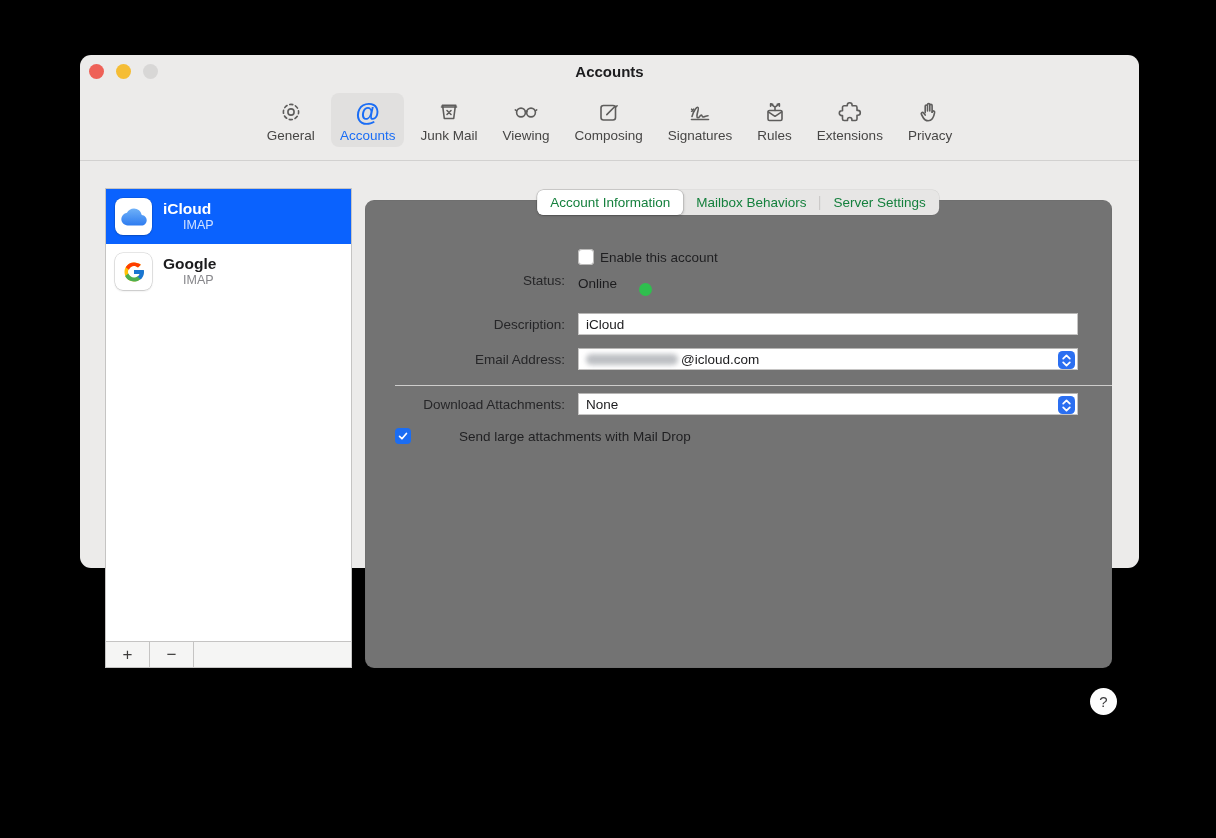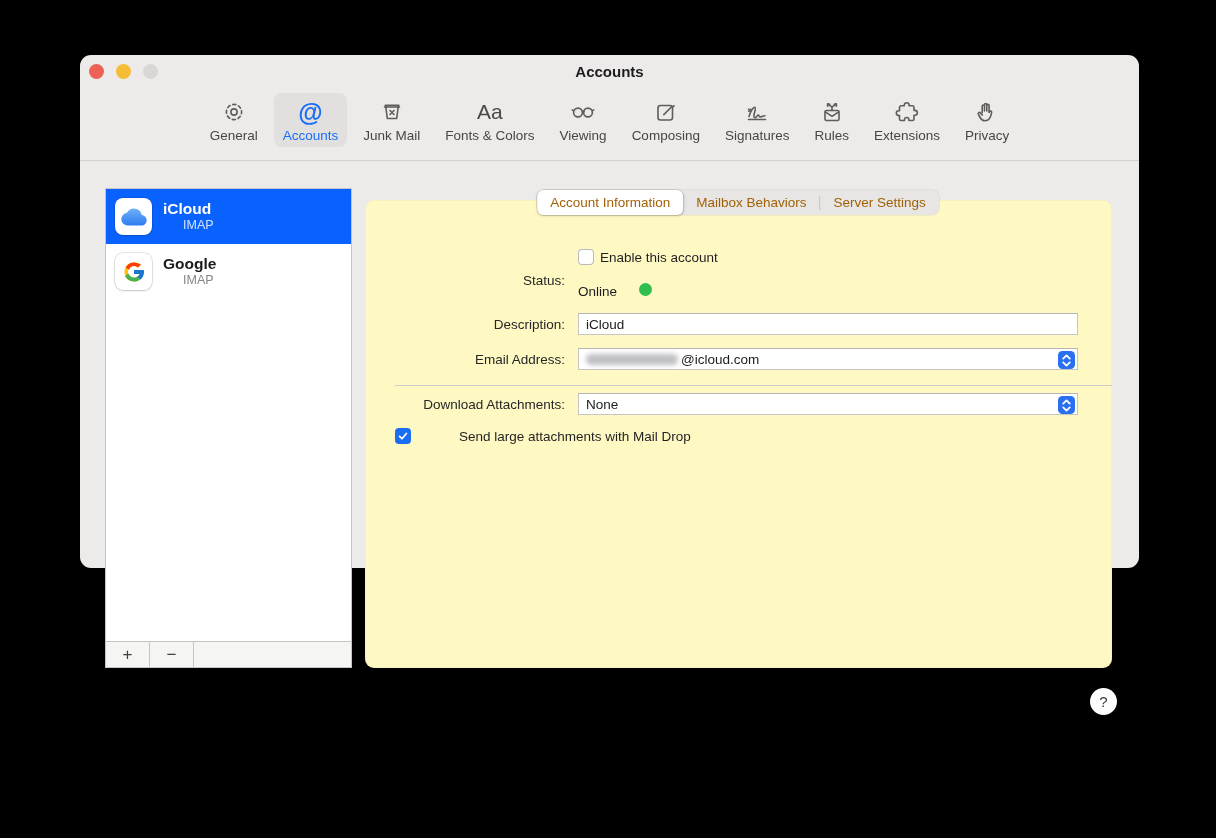--- a/index.html
+++ b/index.html
@@ -42,26 +42,26 @@
   .acct-proto { font-size:12.5px; color:#86868A;margin-left:20px; }
   .account-row.selected .acct-name { color:#fff; }
   .account-row.selected .acct-proto { color:rgba(255,255,255,.82); }
   .sidebar-footer { position:absolute; left:0; bottom:0; width:100%; height:26px;
     display:flex; border-top:1px solid #C5C4C3; background:#F5F5F4; }
   .sf-btn { width:44px; height:100%; border:none; border-right:1px solid #C5C4C3;
     background:#F5F5F4; font-size:17px; line-height:24px; color:#3E3D3C; text-align:center; }
   .sf-fill { flex:1; background:#F5F5F4; }
   
   .panel { position:absolute; left:285px; top:145px; width:747px; height:468px;
-    background:#fef9c3; border-radius:9px; box-shadow:inset 0 0 0 .5px rgba(0,0,0,.06); }
+    background:#737373; border-radius:9px; box-shadow:inset 0 0 0 .5px rgba(0,0,0,.06); }
   
   .segmented { position:absolute; left:658px; top:135px; transform:translateX(-50%);
     display:flex; align-items:center; height:25px; background:#E7E6E5; border-radius:7px;
     box-shadow:0 0 0 .5px rgba(0,0,0,.10); z-index:3; }
-  .segment { padding:3px 13px; font-size:13.5px; color:#a16207; white-space:nowrap;
+  .segment { padding:3px 13px; font-size:13.5px; color:#15803d; white-space:nowrap;
     border-radius:6px; height:25px; display:flex; align-items:center; }
   .segment.selected { background:#fff; box-shadow:0 0 0 .5px rgba(0,0,0,.18), 0 1px 2.5px rgba(0,0,0,.18); }
   .seg-div { width:1px; height:14px; background:#C7C6C5; }
   
   .frm-label { position:absolute; left:0; width:200px; text-align:right;
     font-size:13.5px; color:#262628; }
   .checkbox { width:16px; height:16px; border-radius:4px; background:#fff;
     box-shadow:inset 0 0 0 1px #BBBAB9, inset 0 1px 1px rgba(0,0,0,.06); flex-shrink:0; }
   .checkbox.checked { background:#1B6DF3; box-shadow:none; display:flex; align-items:center; justify-content:center; }
   .cb-row { position:absolute; display:flex; align-items:center; gap:6px; font-size:13.5px; color:#1f1f21; }
@@ -119,26 +119,20 @@
               <path d="M5.5 8h15M6.8 8l1.5 11.5h9.4L19.2 8"></path>
               <path d="M6.8 8l-.6-1.6h13.6L19.2 8"></path>
               <path d="M11 11.5l4 4M15 11.5l-4 4"></path>
             </g>
           </svg>
       </span>
       <span class="tb-label">Junk Mail</span>
     </div>
     <div class="tb-item">
       <span class="tb-icon">
-          <span class="aa-glyph">Aa</span>
-        </span>
-      <span class="tb-label">Fonts &amp; Colors</span>
-    </div>
-    <div class="tb-item">
-      <span class="tb-icon">
         <svg width="26" height="26" viewBox="0 0 26 26">
             <g class="stroke">
               <circle cx="8" cy="13.5" r="4.4"></circle>
               <circle cx="18" cy="13.5" r="4.4"></circle>
               <path d="M12.4 12.6c.4-.4 1.2-.4 1.6 0M3.6 11.8l-1.3-.9M22.4 11.8l1.3-.9"></path>
             </g>
           </svg>
       </span>
       <span class="tb-label">Viewing</span>
     </div>
@@ -249,21 +243,21 @@
   </div>
 
   <div class="panel">
 
     <div class="cb-row" style="left:213px; top:49px;">
       <span class="checkbox"></span>
       <span>Enable this account</span>
     </div>
 
     <div class="frm-label" style="top:73px;">Status:</div>
-    <div class="value-text" style="left:213px; top:84px;">Online</div>
+    <div class="value-text" style="left:213px; top:76px;">Online</div>
     <div class="status-dot" style="left:274px; top:83px;"></div>
 
     <div class="frm-label" style="top:117px;">Description:</div>
     <input class="field" style="top: 113px;" value="iCloud">
 
     <div class="frm-label" style="top:152px;">Email Address:</div>
     <div class="field dropdown" style="top:148px;">
       <span class="redacted"></span>
       <span>@icloud.com</span>
       <span class="stepper">

